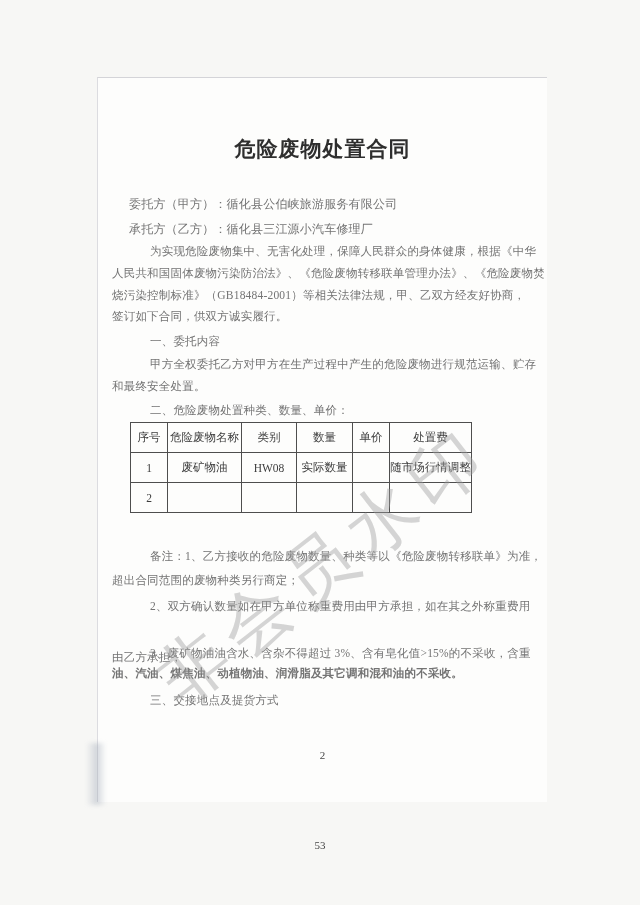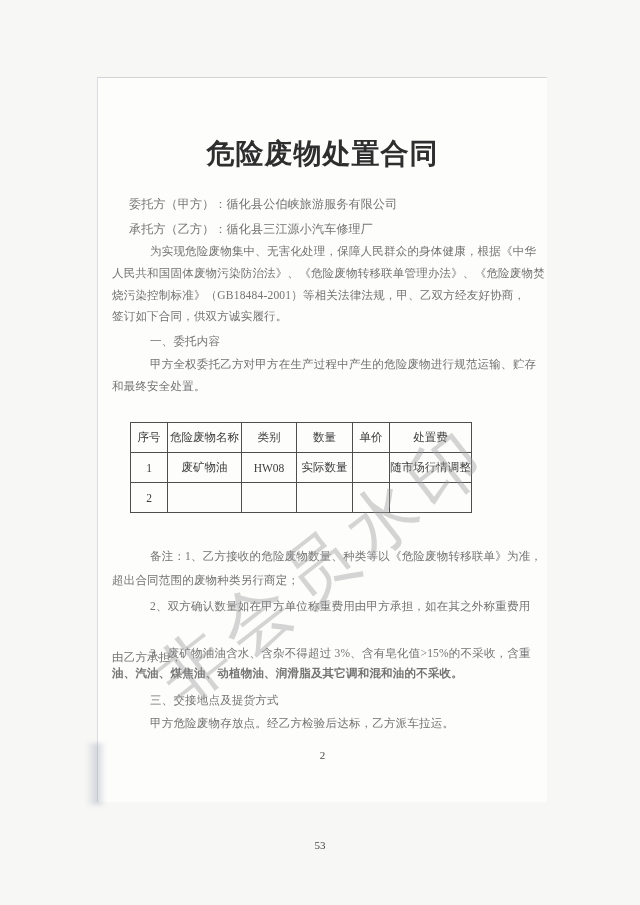--- a/index.html
+++ b/index.html
@@ -9,21 +9,21 @@
     font-family:"Liberation Serif","DejaVu Serif",serif;
   }
   .scan-page {
     position:absolute; left:97px; top:77px; width:449px; height:724px;
     background:#fdfdfc;
     border-left:1px solid #dcdce0;
     border-top:1px solid #d4d4d8;
   }
   .doc-title {
     position:absolute; top:57px; left:0; width:100%; text-align:center;
-    font-size:28px; font-weight:bold; color:#2e2e2e; letter-spacing:1px;
+    font-size:21px; font-weight:bold; color:#2e2e2e; letter-spacing:1px;
   }
   .ln {
     position:absolute; white-space:nowrap;
     font-size:11.5px; color:#737373; letter-spacing:0.2px; line-height:14px;
   }
   .party { font-size:12px; }
   .waste-table {
     position:absolute; left:32px; top:344px; width:341px;
     border-collapse:collapse; table-layout:fixed;padding-left:36px;
   }
@@ -64,20 +64,21 @@
 
   <div class="ln" style="top:166px; left:52px;">为实现危险废物集中、无害化处理，保障人民群众的身体健康，根据《中华</div>
   <div class="ln" style="top:188px; left:14px;">人民共和国固体废物污染防治法》、《危险废物转移联单管理办法》、《危险废物焚</div>
   <div class="ln" style="top:210px; left:14px;">烧污染控制标准》（GB18484-2001）等相关法律法规，甲、乙双方经友好协商，</div>
   <div class="ln" style="top:231px; left:14px;text-align:right;">签订如下合同，供双方诚实履行。</div>
 
   <div class="ln" style="top:256px; left:52px;">一、委托内容</div>
   <div class="ln" style="top:279px; left:52px;">甲方全权委托乙方对甲方在生产过程中产生的危险废物进行规范运输、贮存</div>
   <div class="ln" style="top:301px; left:14px;">和最终安全处置。</div>
 
+  <div class="ln" style="top:325px; left:52px;">二、危险废物处置种类、数量、单价：</div>
 
   <table class="waste-table">
     <colgroup>
       <col style="width:37px">
         <col style="width:74px">
         <col style="width:55px">
       <col style="width:56px">
         <col style="width:37px">
         <col style="width:82px">
     </colgroup>
@@ -110,21 +111,20 @@
     </table>
 
   <div class="ln" style="top:471px; left:52px;">备注：1、乙方接收的危险废物数量、种类等以《危险废物转移联单》为准，</div>
   <div class="ln" style="top:495px; left:14px;">超出合同范围的废物种类另行商定；</div>
   <div class="ln" style="top:521px; left:52px;">2、双方确认数量如在甲方单位称重费用由甲方承担，如在其之外称重费用</div>
   <div class="ln" style="top:543px; left:14px;margin-top:29px;">由乙方承担；</div>
   <div class="ln" style="top:568px; left:52px;">3、废矿物油油含水、含杂不得超过 3%、含有皂化值&gt;15%的不采收，含重</div>
   <div class="ln" style="top:588px; left:14px;font-weight:bold;">油、汽油、煤焦油、动植物油、润滑脂及其它调和混和油的不采收。</div>
 
   <div class="ln" style="top:615px; left:52px;">三、交接地点及提货方式</div>
-  <div class="ln" style="top:638px; left:52px;">甲方危险废物存放点。经乙方检验后达标，乙方派车拉运。</div>
 
   <div class="inner-page-num">2</div>
 
   <div class="watermark">非会员水印</div>
 </div>
 
 <div class="edge-shadow"></div>
 
 <div class="sheet-num">53</div>
 

